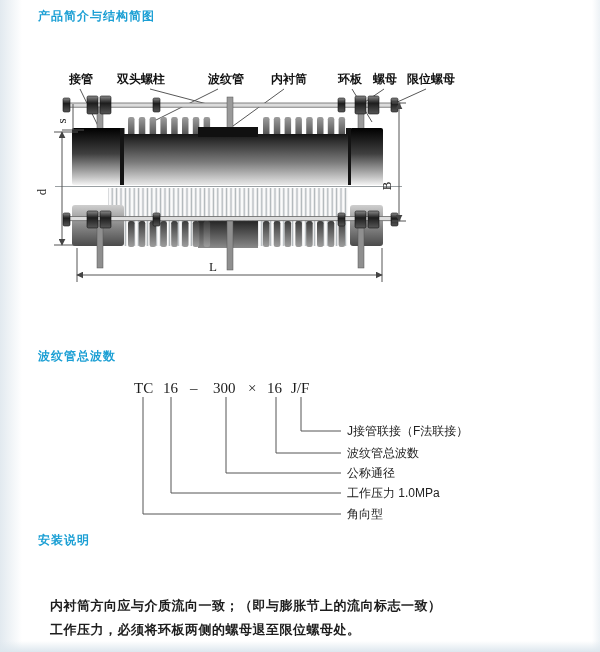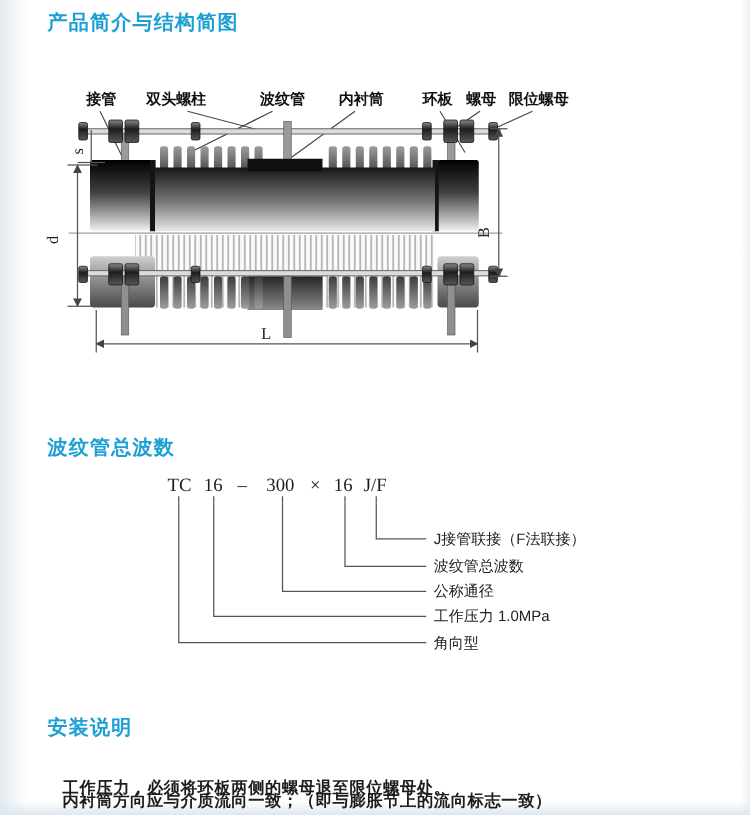--- a/index.html
+++ b/index.html
@@ -7,21 +7,21 @@
     width:600px;height:652px;position:relative;background:#ffffff;
     font-family:"Liberation Sans","DejaVu Sans",sans-serif;overflow:hidden;
   }
   .edge-left{position:absolute;left:0;top:0;bottom:0;width:22px;
     background:linear-gradient(to right,rgba(216,226,234,.75),rgba(216,226,234,0));pointer-events:none;}
   .edge-right{position:absolute;right:0;top:0;bottom:0;width:8px;
     background:linear-gradient(to left,rgba(216,226,234,.45),rgba(216,226,234,0));pointer-events:none;}
   .edge-bottom{position:absolute;left:0;right:0;bottom:0;height:11px;
     background:linear-gradient(to bottom,rgba(221,231,238,0),#dde7ee);pointer-events:none;}
   .sec-title{
-    position:absolute;left:38px;font-size:16px;font-weight:700;color:#1b9fd4;
+    position:absolute;left:38px;font-size:12px;font-weight:700;color:#1b9fd4;
     letter-spacing:1px;white-space:nowrap;font-family:Liberation Serif, serif;
   }
   .install-line{
     position:absolute;left:50px;font-size:13px;font-weight:600;color:#1d1d1d;
     letter-spacing:.5px;white-space:nowrap;
   }
   svg{position:absolute;left:0;}
   .plabel{font-size:12px;font-weight:700;fill:#111;
     font-family:"Liberation Sans","DejaVu Sans",sans-serif;}
   .dimletter{font-family:"Liberation Serif","DejaVu Serif",serif;font-size:13px;fill:#222;}
@@ -250,16 +250,16 @@
   </g>
   <g>
     <text class="cblabel" x="347" y="63">J接管联接（F法联接）</text>
     <text class="cblabel" x="347" y="85">波纹管总波数</text>
     <text class="cblabel" x="347" y="105">公称通径</text>
     <text class="cblabel" x="347" y="125">工作压力 1.0MPa</text>
     <text class="cblabel" x="347" y="146">角向型</text>
   </g>
 </svg>
 
-<div class="sec-title" style="top:572px">安装说明</div>
-
-<div class="install-line" style="top:632px">内衬筒方向应与介质流向一致；（即与膨胀节上的流向标志一致）</div>
+<div class="sec-title" style="top:532px">安装说明</div>
+
+<div class="install-line" style="top:597px">内衬筒方向应与介质流向一致；（即与膨胀节上的流向标志一致）</div>
 <div class="install-line" style="top:621px">工作压力，必须将环板两侧的螺母退至限位螺母处。</div>
 
 </body></html>

